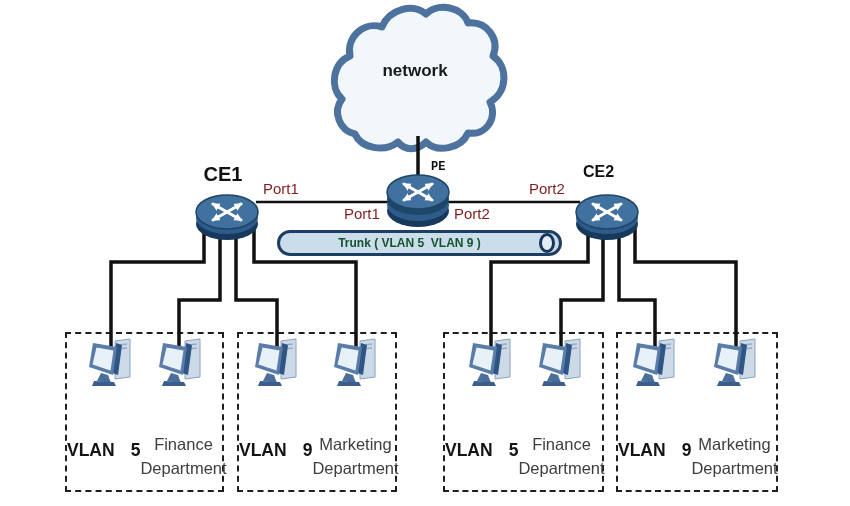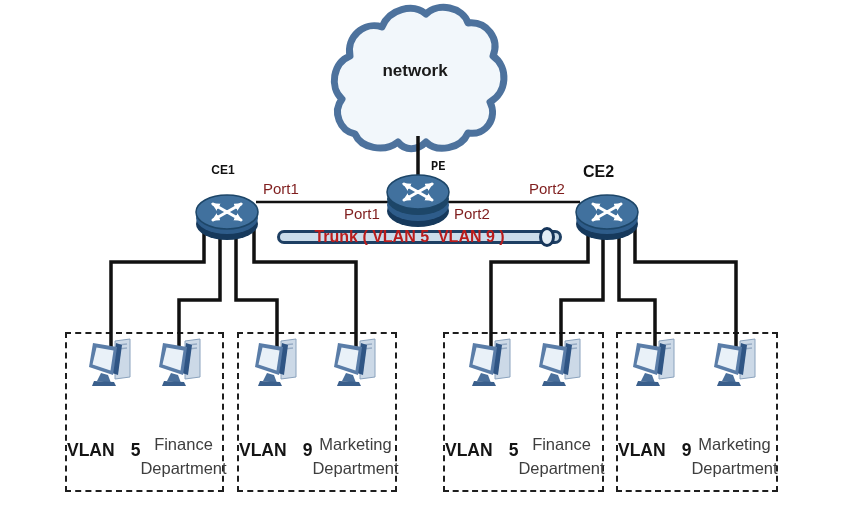--- a/index.html
+++ b/index.html
@@ -5,33 +5,33 @@
   html,body{margin:0;padding:0;background:#fff;}
   .stage{
     position:relative;width:850px;height:506px;background:#ffffff;overflow:hidden;
     font-family:"Liberation Sans","DejaVu Sans",sans-serif;
   }
   .layer{position:absolute;left:0;top:0;pointer-events:none;}
   .lbl{position:absolute;color:#222;white-space:nowrap;}
   .lbl.bold{font-weight:bold;color:#111;}
   .net-label{left:354px;top:61px;width:122px;text-align:center;font-size:17px;font-weight:bold;color:#1a1a1a;}
   .pe-label{left:431px;top:160px;font-size:12px;font-family:Liberation Mono, monospace;}
-  .ce1-label{left:195px;top:163px;width:56px;text-align:center;font-size:12px;}
+  .ce1-label{left:195px;top:163px;width:56px;text-align:center;font-size:20px;}
   .ce2-label{left:583px;top:163px;width:56px;font-size:16px;}
   .port{font-size:15px;color:#7f1d1d;}
   .port-ce1{left:263px;top:180px;}
   .port-ce2{left:529px;top:180px;}
   .port-pe1{left:344px;top:205px;}
   .port-pe2{left:454px;top:205px;}
   .trunk{
-    position:absolute;left:277px;top:230px;width:285px;height:14px;box-sizing:border-box;
+    position:absolute;left:277px;top:230px;width:285px;height:26px;box-sizing:border-box;
     background:#cbdcea;border:3px solid #1e3f63;border-radius:13px;
     display:flex;align-items:center;justify-content:center;
     padding-right:26px;padding-left:6px;
-    font-size:16px;font-weight:bold;color:#b91c1c;white-space:pre;
+    font-size:12px;font-weight:bold;color:#14532d;white-space:pre;
   }
   .trunk .cap{
     position:absolute;right:4px;top:50%;transform:translateY(-50%);
     width:16px;height:20px;box-sizing:border-box;
     border:3.5px solid #16355a;border-radius:50%;background:#e4edf5;
   }
   .vbox{
     position:absolute;top:332px;height:160px;box-sizing:border-box;
     border:2px dashed #1f1f1f;background:transparent;
     display:flex;align-items:center;

